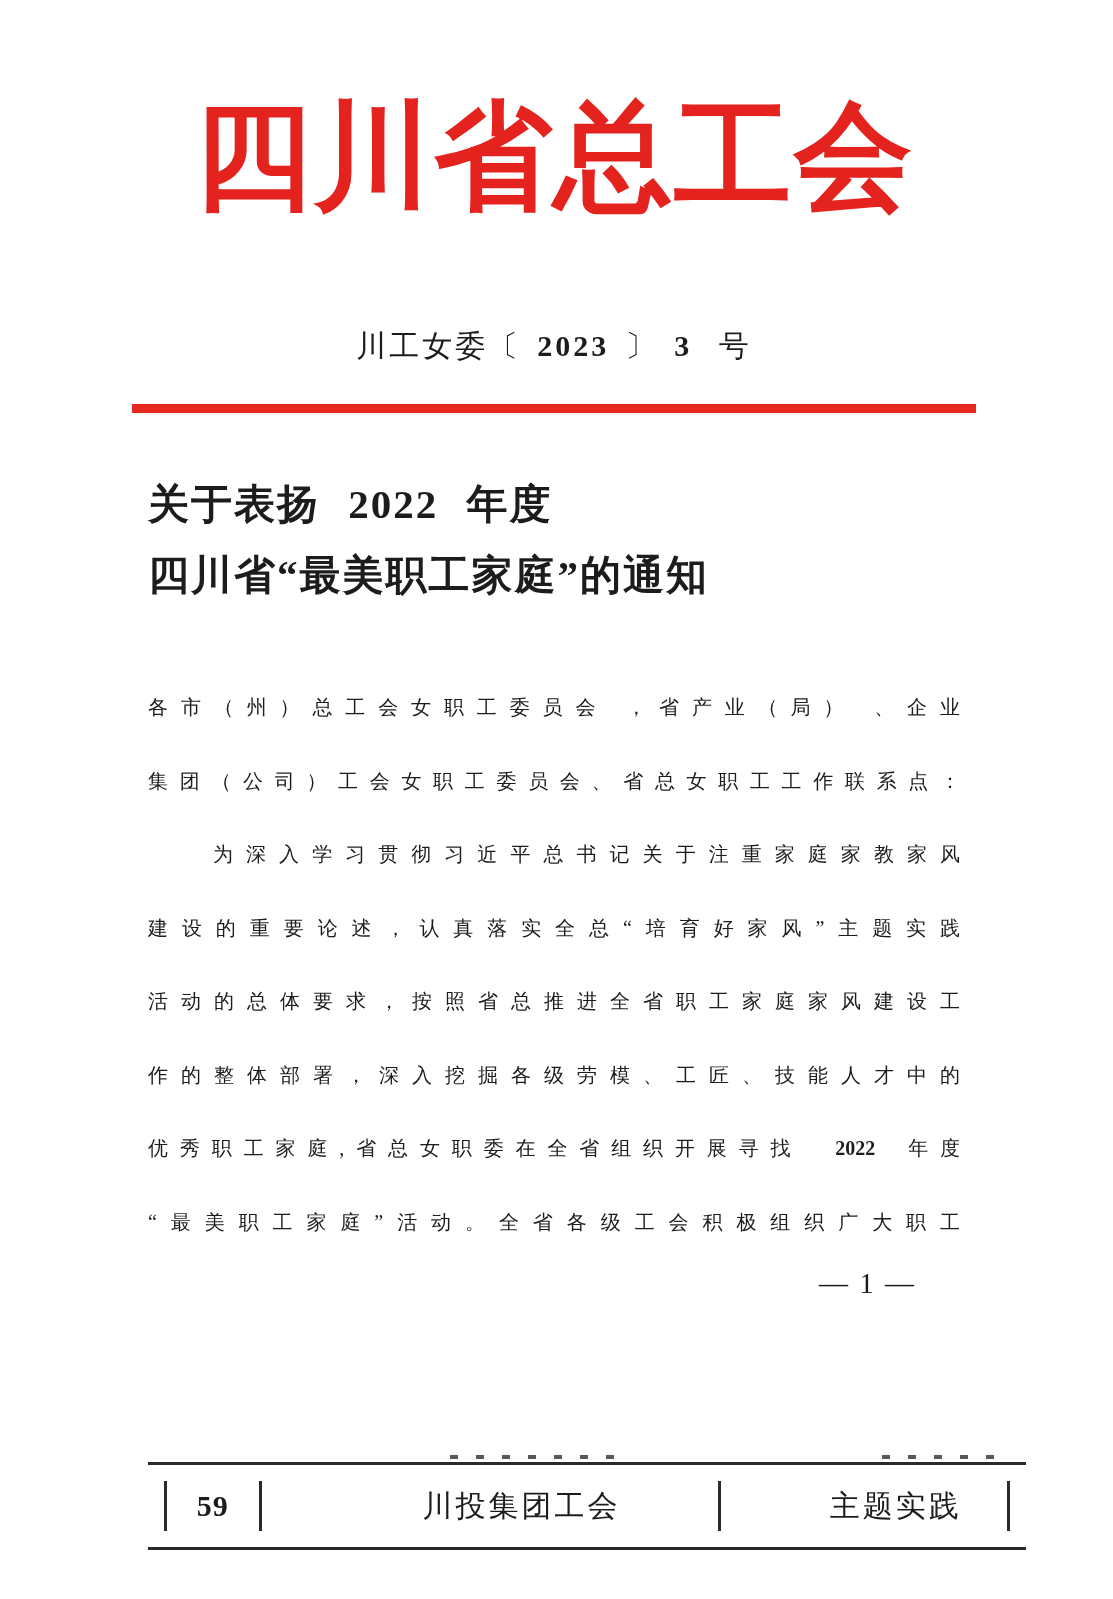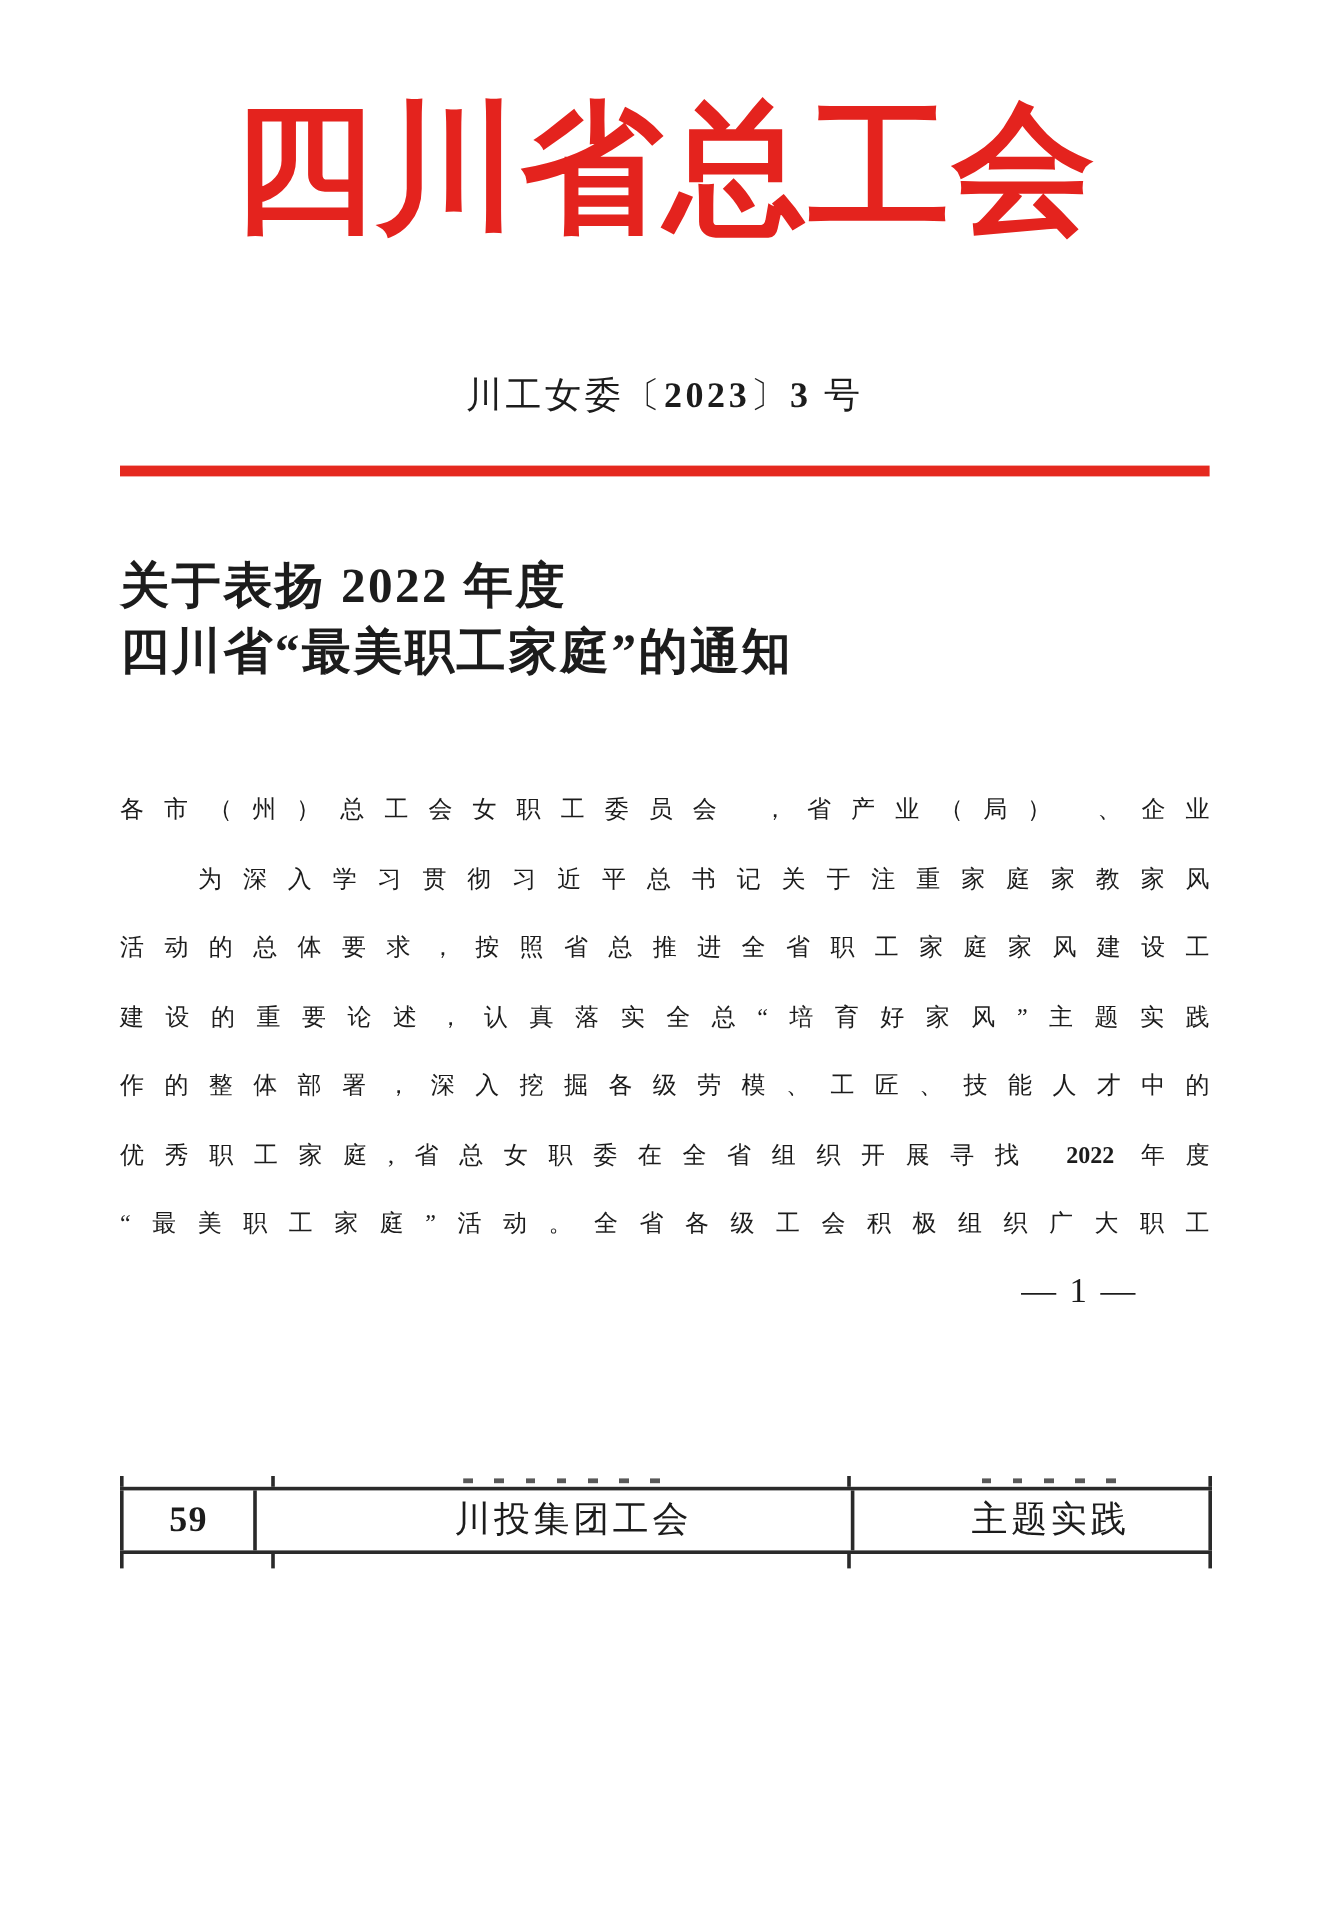--- a/index.html
+++ b/index.html
@@ -1,21 +1,21 @@
 <!DOCTYPE html>
 <html style="--masthead-red: #e4231e; --rule-red: #e5291f; --text-color: #1c1c1c; --table-border: #2a2a2a;"><head>
 <meta charset="utf-8">
 <style>
   :root {
     --masthead-red: #e4231e;
     --rule-red: #e5291f;
     --text-color: #1c1c1c;
     --table-border: #2a2a2a;
   }
-  * { margin: 0; padding: 0; box-sizing: border-box; }
+  * { margin: 16px; padding: 0; box-sizing: border-box; }
   html, body { margin: 0; padding: 0; background: #ffffff; }
   body {
     width: 1113px;
     height: 1599px;
     position: relative;
     overflow: hidden;
     font-family: "Liberation Serif", "DejaVu Serif", serif;
     color: var(--text-color);
   }
   .content {
@@ -140,23 +140,24 @@
 
   <div class="red-rule"></div>
 
   <div class="notice-title">
     <div class="title-line autobold">关于表扬 <b>2022</b> 年度</div>
     <div class="title-line">四川省“最美职工家庭”的通知</div>
   </div>
 
   <div class="body-text">
     <div class="body-line autobold">各市（州）总工会女职工委员会 ，省产业（局） 、企业</div>
+    <div class="body-line autobold">集团（公司）工会女职工委员会、省总女职工工作联系点：</div>
     <div class="body-line autobold indent">为深入学习贯彻习近平总书记关于注重家庭家教家风</div>
+    <div class="body-line autobold">建设的重要论述，认真落实全总“培育好家风”主题实践</div>
     <div class="body-line autobold">活动的总体要求，按照省总推进全省职工家庭家风建设工</div>
-    <div class="body-line autobold">建设的重要论述，认真落实全总“培育好家风”主题实践</div>
     <div class="body-line autobold">作的整体部署，深入挖掘各级劳模、工匠、技能人才中的</div>
     <div class="body-line autobold">优秀职工家庭,省总女职委在全省组织开展寻找 <b>2022</b> 年度</div>
     <div class="body-line autobold">“最美职工家庭”活动。全省各级工会积极组织广大职工</div>
   </div>
 
   <div class="page-number">— 1 —</div>
 
   <div class="cutoff-table">
     <div class="frag-strip">
       <div class="frag-marks fm-a"></div>

